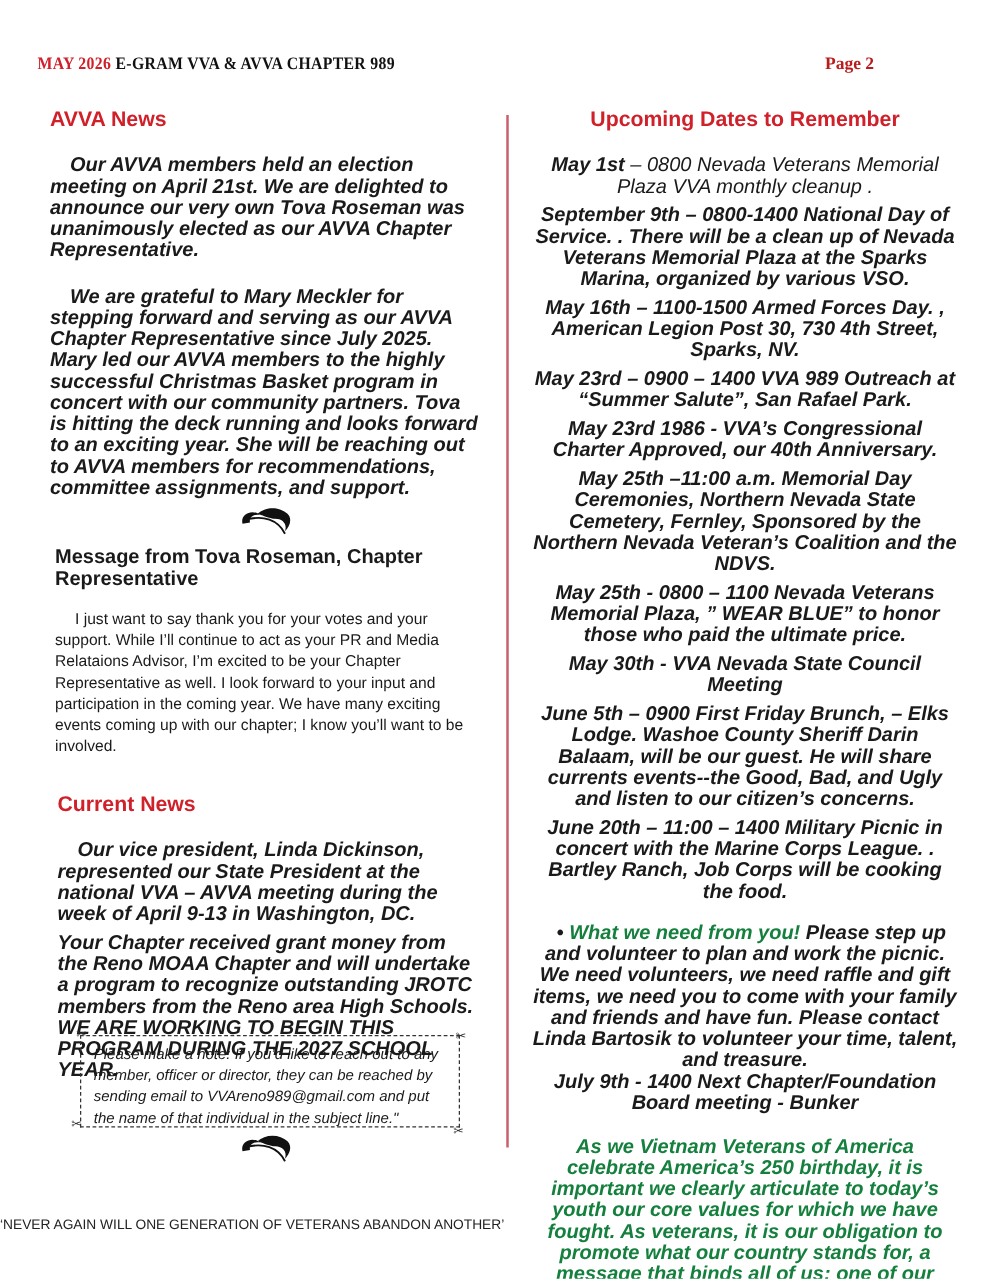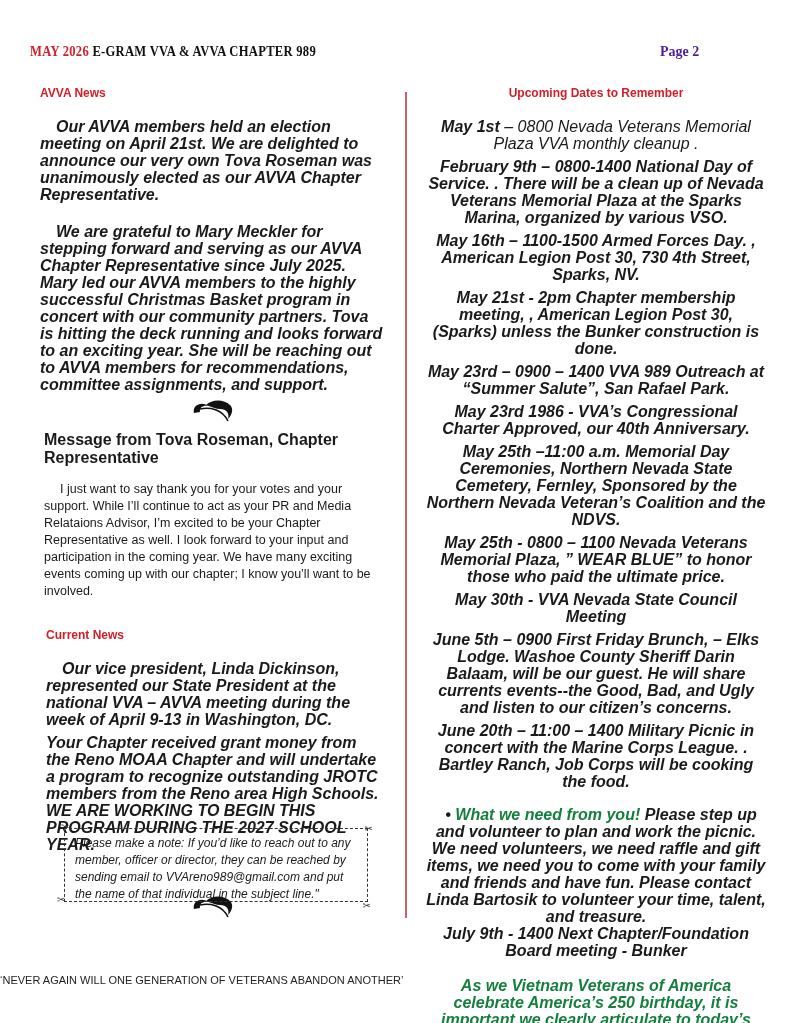--- a/index.html
+++ b/index.html
@@ -4,26 +4,26 @@
 <style>
   html, body { margin:0; padding:0; background:#ffffff; }
   body { width:794px; height:1023px; position:relative; overflow:hidden;
          font-family:"Liberation Sans", sans-serif; color:#1a1a1a; }
   .header { position:absolute; top:44px; left:30px; right:0; height:20px;
             font-family:"Liberation Serif", serif; font-weight:bold;
             font-size:14px; letter-spacing:0.3px; transform:scaleX(0.9); transform-origin:left; }
   .header .red { color:#d0202a; }
   .header .black { color:#111; }
   .page-no { position:absolute; top:44px; left:660px; font-family:"Liberation Serif", serif;
-             font-weight:bold; font-size:14px; color:#4c1d95; }
+             font-weight:bold; font-size:14px; color:#b91c1c; }
   .divider { position:absolute; left:405px; top:92px; width:2px; height:826px; background:#c9606e; }
   .col { position:absolute; top:86px; }
   .left { left:40px; width:345px; }
   .right { left:426px; width:340px;text-align:center; }
-  .h-red { color:#d0202a; font-weight:bold; font-size:12px; margin:0 0 18px 0; }
+  .h-red { color:#d0202a; font-weight:bold; font-size:17px; margin:0 0 18px 0; }
   p { margin:0; font-size:16px; line-height:17px; }
   .it { font-style:italic; font-weight:bold; }
   .indent { text-indent:16px; }
   .ornament { display:flex; justify-content:center; margin:4px 0 8px 0; }
   .msg-title { font-weight:bold; font-size:16px; margin:4px 0 14px 4px; }
   .plain { font-size:12.5px; line-height:17px; padding-left:4px; }
   .ev { margin-bottom:6px; }
   .red-text { color:#15803d; }
   .note-box { position:absolute; left:64px; top:828px; width:304px; height:74px;
               border:1px dashed #333; padding:6px 10px; box-sizing:border-box; }
@@ -77,23 +77,22 @@
   <span class="scissor" style="top:-6px;right:-6px;">✂</span>
   <span class="scissor" style="bottom:-4px;left:-8px;">✂</span>
   <span class="scissor" style="bottom:-10px;right:-4px;">✂</span>
   <p>Please make a note:  If you’d like to reach out to any member, officer or director, they can be reached by sending email to VVAreno989@gmail.com and put the name of  that individual in the subject line."</p>
 </div>
 
 <div class="col right">
   <div class="h-red">Upcoming Dates to Remember</div>
 
   <p class="ev it"><span>May 1st</span><span style="font-weight:normal"> – 0800  Nevada Veterans Memorial Plaza VVA monthly cleanup .</span></p>
-  <p class="ev it"><span>February 9th</span><span> – 0800-1400   National Day of Service. .  There will be a clean up of Nevada Veterans Memorial Plaza at the Sparks Marina, organized by various VSO.</span></p>
+  <p class="ev it"><span>September 9th</span><span> – 0800-1400   National Day of Service. .  There will be a clean up of Nevada Veterans Memorial Plaza at the Sparks Marina, organized by various VSO.</span></p>
   <p class="ev it"><span>May 16th</span><span> – 1100-1500   Armed Forces Day. ,  American Legion Post 30, 730 4th Street, Sparks, NV.</span></p>
-  <p class="ev it"><span>May 21st - 2pm</span><span>  Chapter membership meeting, , American Legion Post 30, (Sparks) unless the Bunker construction is done.</span></p>
   <p class="ev it"><span>May 23rd</span><span> –  0900 – 1400   VVA 989 Outreach at “Summer Salute”, San Rafael Park.</span></p>
   <p class="ev it"><span>May 23rd</span><span>  1986 - VVA’s Congressional Charter Approved, our 40th Anniversary.</span></p>
   <p class="ev it"><span>May 25th</span><span> –11:00  a.m.  Memorial Day Ceremonies, Northern Nevada State Cemetery, Fernley,  Sponsored by the Northern Nevada Veteran’s Coalition and the NDVS.</span></p>
   <p class="ev it"><span>May 25th</span><span> - 0800 – 1100   Nevada Veterans Memorial Plaza, ” WEAR BLUE” to honor those who paid the ultimate price.</span></p>
   <p class="ev it"><span>May 30th</span><span> - VVA Nevada State Council Meeting</span></p>
   <p class="ev it"><span>June 5th</span><span> – 0900  First Friday Brunch,  – Elks Lodge.</span> <span>Washoe County Sheriff Darin Balaam,</span><span>  will be our guest. He will share currents events--the Good, Bad, and Ugly and listen to our citizen’s concerns.</span></p>
   <p class="ev it"><span>June 20th</span><span> – 11:00 – 1400   Military Picnic in concert with the Marine Corps League. . Bartley Ranch, Job Corps will be cooking the food.</span></p>
 
   <p class="it" style="margin-top:16px;text-indent:10px;"><span>•</span> <span class="red-text">What we need from you!</span><span> Please step up and volunteer to plan and work the picnic. We need volunteers, we need raffle and gift items, we need you to come with your family and friends and have fun. Please contact </span><span>Linda Bartosik to volunteer</span><span> your time, talent, and treasure.</span></p>
 

